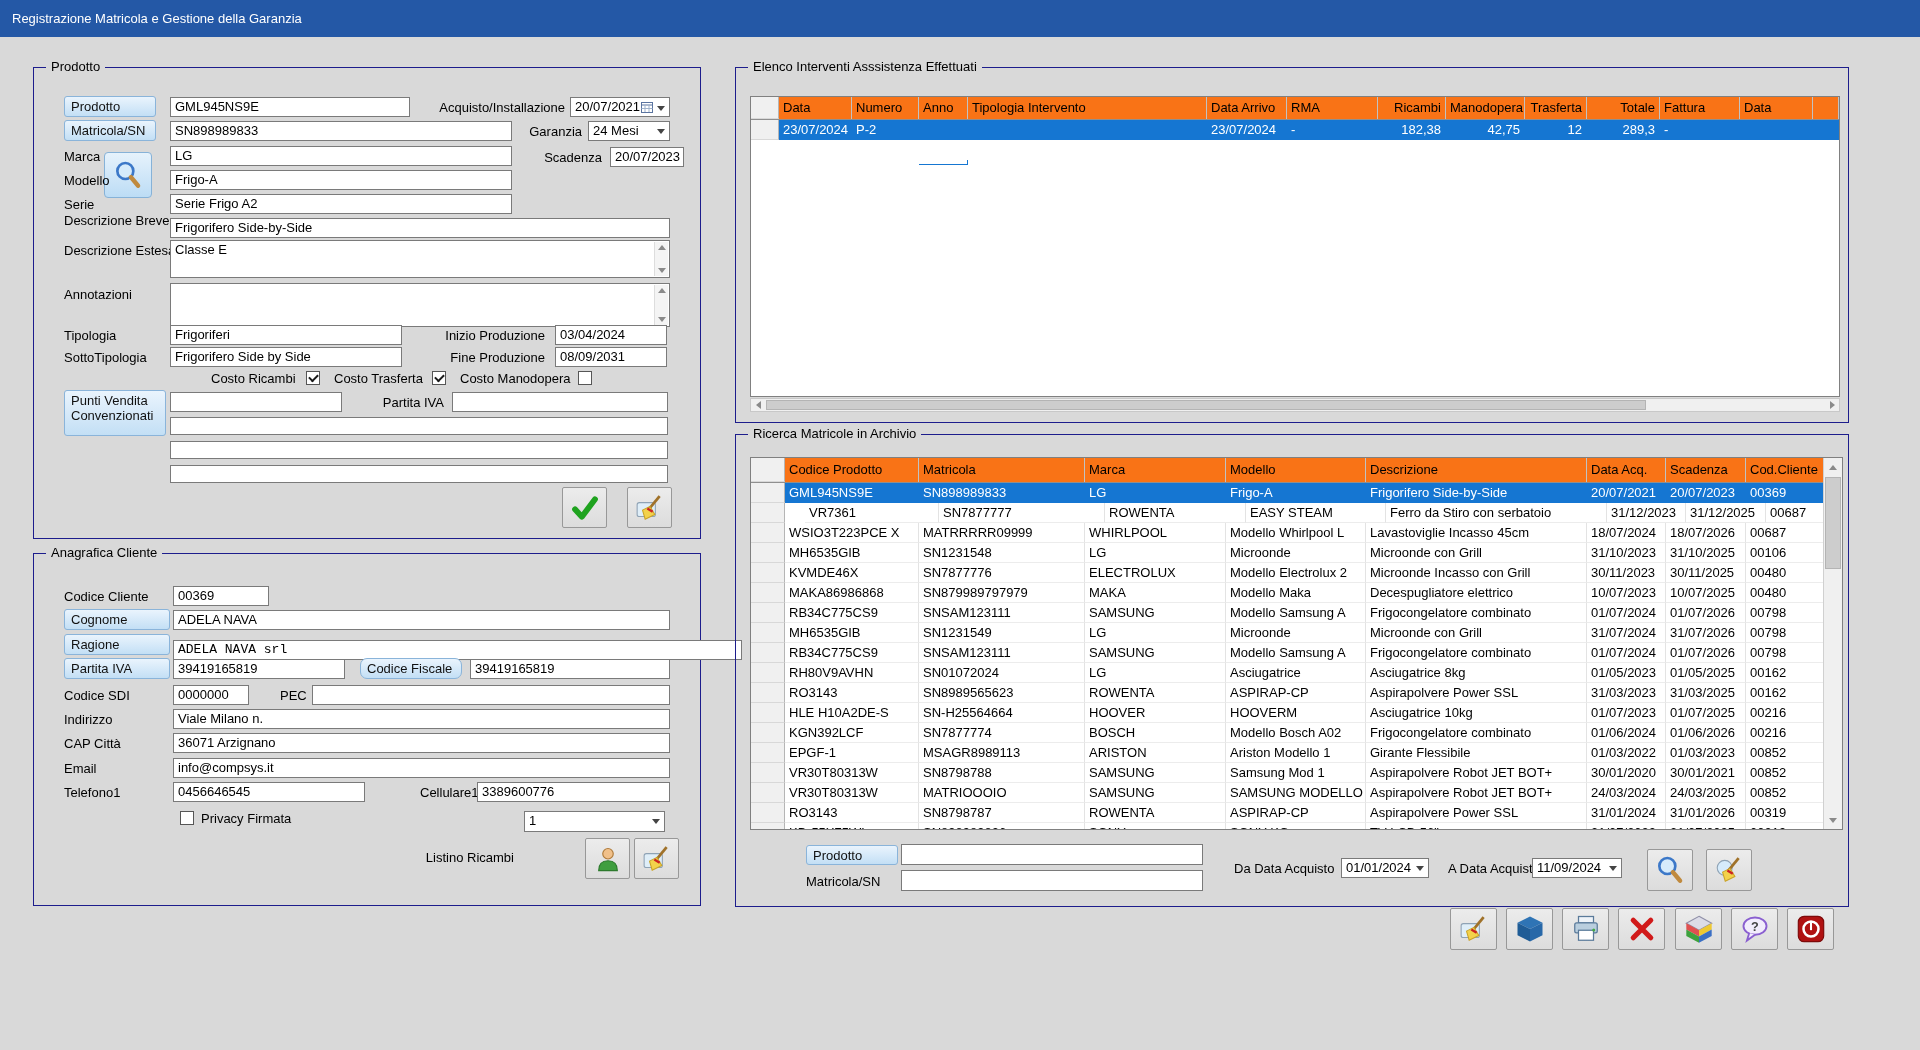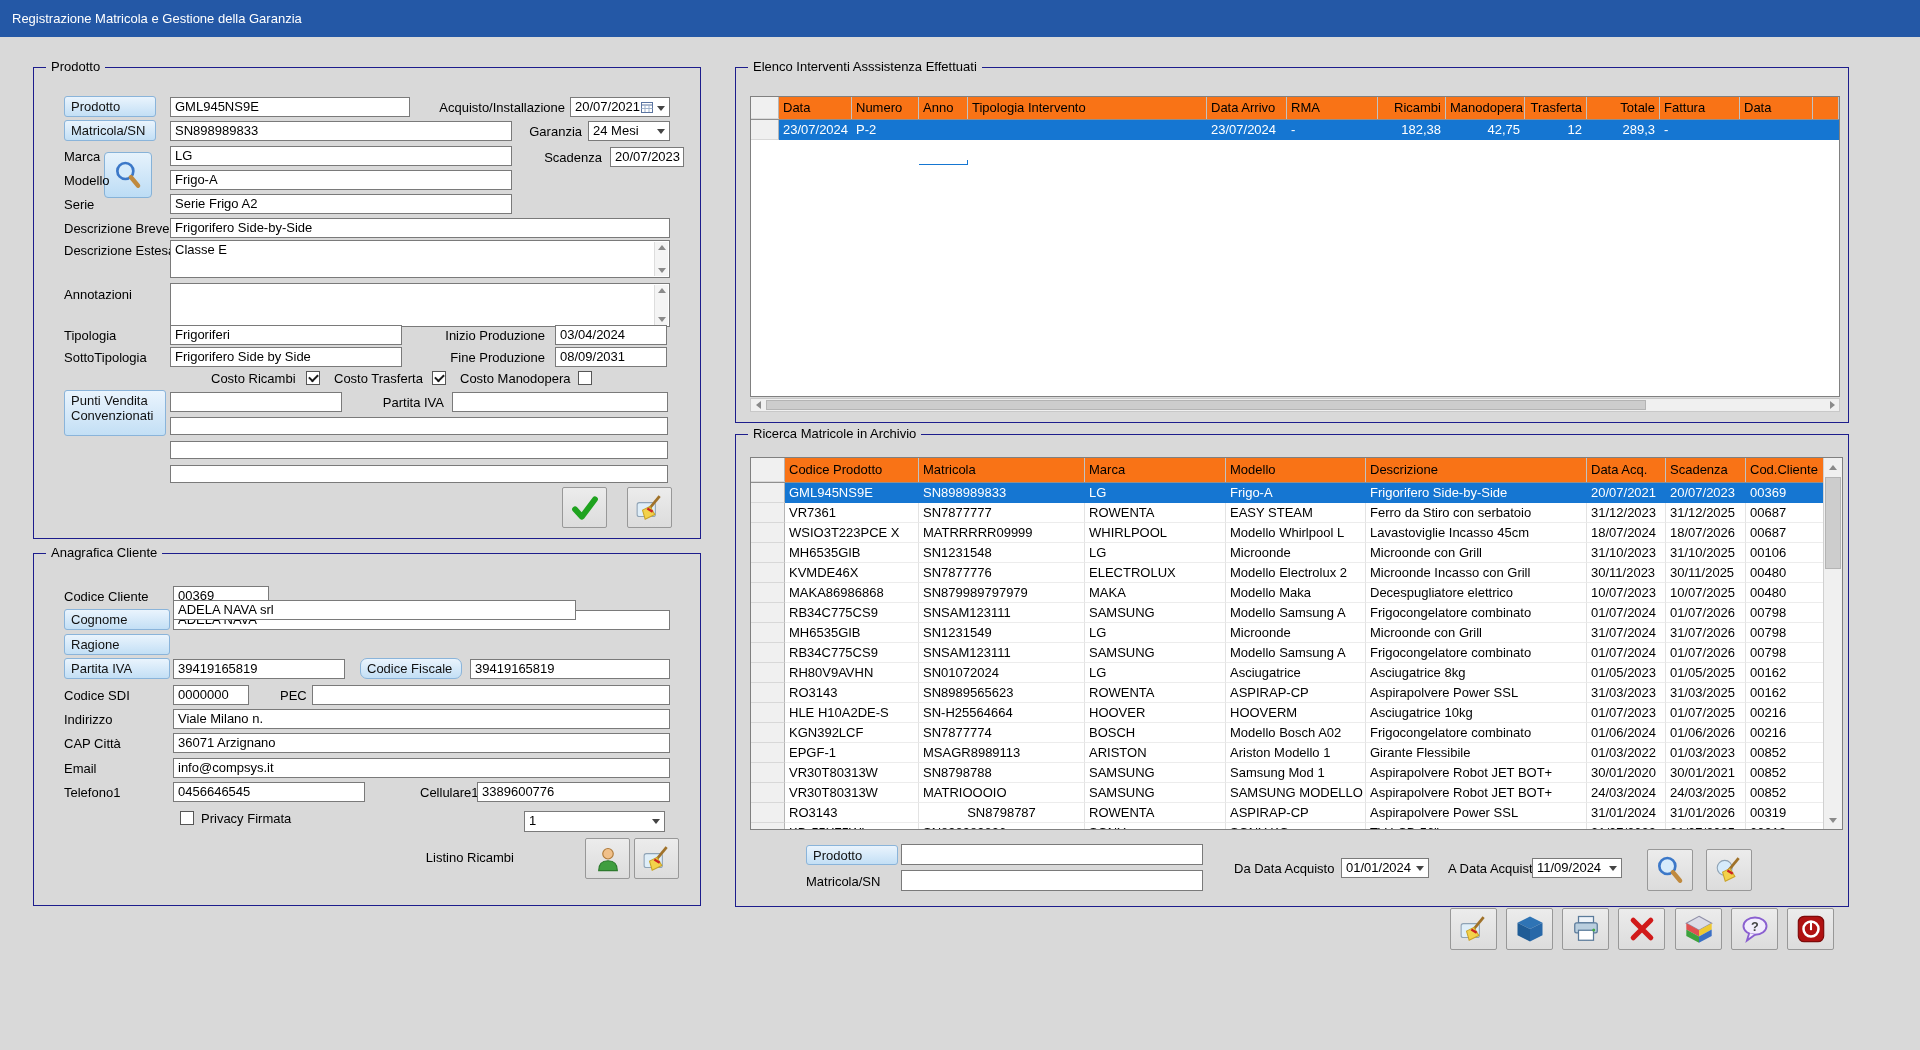--- a/index.html
+++ b/index.html
@@ -94,21 +94,21 @@
         <line x1="14.2" y1="13.6" x2="19.5" y2="20" stroke="#c08a3e" stroke-width="3.4" stroke-linecap="round"></line>
       </svg>
   </div>
   <div class="txt" style="left:170px;top:146px;width:342px;">LG</div>
   <div class="lbl r" style="left:520px;top:150px;width:82px;">Scadenza</div>
   <div class="txt" style="left:610px;top:147px;width:74px;">20/07/2023</div>
   <div class="lbl" style="left:64px;top:173px;">Modello</div>
   <div class="txt" style="left:170px;top:170px;width:342px;">Frigo-A</div>
   <div class="lbl" style="left:64px;top:197px;">Serie</div>
   <div class="txt" style="left:170px;top:194px;width:342px;">Serie Frigo A2</div>
-  <div class="lbl" style="left:64px;top:221px;text-align:center;">Descrizione Breve</div>
+  <div class="lbl" style="left:64px;top:213px;text-align:center;">Descrizione Breve</div>
   <div class="txt" style="left:170px;top:218px;width:500px;">Frigorifero Side-by-Side</div>
   <div class="lbl" style="left:64px;top:243px;">Descrizione Estesa</div>
   <div class="txt ta" style="left:170px;top:240px;width:500px;height:38px;">
     <span>Classe E</span>
     <span class="ta-scroll">
         <span class="tri-up"></span>
         <span class="tri-down"></span>
       </span>
   </div>
   <div class="lbl" style="left:64px;top:287px;">Annotazioni</div>
@@ -155,21 +155,21 @@
   </div>
 
   <div class="gb" style="left:33px;top:553px;width:668px;height:353px;">
     <span class="cap">Anagrafica Cliente</span>
   </div>
   <div class="lbl" style="left:64px;top:589px;">Codice Cliente</div>
   <div class="txt" style="left:173px;top:586px;width:96px;">00369</div>
   <div class="bluebtn" style="left:64px;top:609px;width:106px;height:21px;">Cognome Nome</div>
   <div class="txt" style="left:173px;top:610px;width:497px;">ADELA NAVA</div>
   <div class="bluebtn" style="left:64px;top:634px;width:106px;height:21px;">Ragione Sociale</div>
-  <div class="txt" style="left:173px;top:600px;width:403px;">ADELA NAVA srl</div>
+  <div class="txt" style="left:173px;top:640px;width:569px;font-family:Liberation Mono, monospace;">ADELA NAVA srl</div>
   <div class="bluebtn" style="left:64px;top:658px;width:106px;height:21px;">Partita IVA</div>
   <div class="txt" style="left:173px;top:659px;width:172px;">39419165819</div>
   <div class="bluebtn" style="left:360px;top:658px;width:102px;height:21px;border-radius:7px;">Codice Fiscale</div>
   <div class="txt" style="left:470px;top:659px;width:200px;">39419165819</div>
   <div class="lbl" style="left:64px;top:688px;">Codice SDI</div>
   <div class="txt" style="left:173px;top:685px;width:76px;">0000000</div>
   <div class="lbl" style="left:280px;top:688px;">PEC</div>
   <div class="txt" style="left:312px;top:685px;width:358px;"></div>
   <div class="lbl" style="left:64px;top:712px;">Indirizzo</div>
   <div class="txt" style="left:173px;top:709px;width:497px;">Viale Milano n.</div>
@@ -271,21 +271,21 @@
           <div class="g-cell" style="width: 166px;">SN898989833</div>
           <div class="g-cell" style="width: 141px;">LG</div>
           <div class="g-cell" style="width: 140px;">Frigo-A</div>
           <div class="g-cell" style="width: 221px;">Frigorifero Side-by-Side</div>
           <div class="g-cell" style="width: 79px;">20/07/2021</div>
           <div class="g-cell" style="width: 80px;">20/07/2023</div>
           <div class="g-cell" style="width: 79px;">00369</div>
         </div>
         <div class="g-row">
           <div class="g-cell rowsel" style="width: 34px;"></div>
-          <div class="g-cell" style="width: 134px;">VR7361</div>
+          <div class="g-cell" style="width: 134px; margin-left: 20px;">VR7361</div>
           <div class="g-cell" style="width: 166px;">SN7877777</div>
           <div class="g-cell" style="width: 141px;">ROWENTA</div>
           <div class="g-cell" style="width: 140px;">EASY STEAM</div>
           <div class="g-cell" style="width: 221px;">Ferro da Stiro con serbatoio</div>
           <div class="g-cell" style="width: 79px;">31/12/2023</div>
           <div class="g-cell" style="width: 80px;">31/12/2025</div>
           <div class="g-cell" style="width: 79px;">00687</div>
         </div>
         <div class="g-row">
           <div class="g-cell rowsel" style="width: 34px;"></div>
@@ -437,21 +437,21 @@
           <div class="g-cell" style="width: 141px;">SAMSUNG</div>
           <div class="g-cell" style="width: 140px;">SAMSUNG MODELLO</div>
           <div class="g-cell" style="width: 221px;">Aspirapolvere Robot JET BOT+</div>
           <div class="g-cell" style="width: 79px;">24/03/2024</div>
           <div class="g-cell" style="width: 80px;">24/03/2025</div>
           <div class="g-cell" style="width: 79px;">00852</div>
         </div>
         <div class="g-row">
           <div class="g-cell rowsel" style="width: 34px;"></div>
           <div class="g-cell" style="width: 134px;">RO3143</div>
-          <div class="g-cell" style="width: 166px; text-align: center;">SN8798787</div>
+          <div class="g-cell" style="width: 166px;">SN8798787</div>
           <div class="g-cell" style="width: 141px;">ROWENTA</div>
           <div class="g-cell" style="width: 140px;">ASPIRAP-CP</div>
           <div class="g-cell" style="width: 221px;">Aspirapolvere Power SSL</div>
           <div class="g-cell" style="width: 79px;">31/01/2024</div>
           <div class="g-cell" style="width: 80px;">31/01/2026</div>
           <div class="g-cell" style="width: 79px;">00319</div>
         </div>
         <div class="g-row">
           <div class="g-cell rowsel" style="width: 34px;"></div>
           <div class="g-cell" style="width: 134px;">KD-55X75WL</div>

